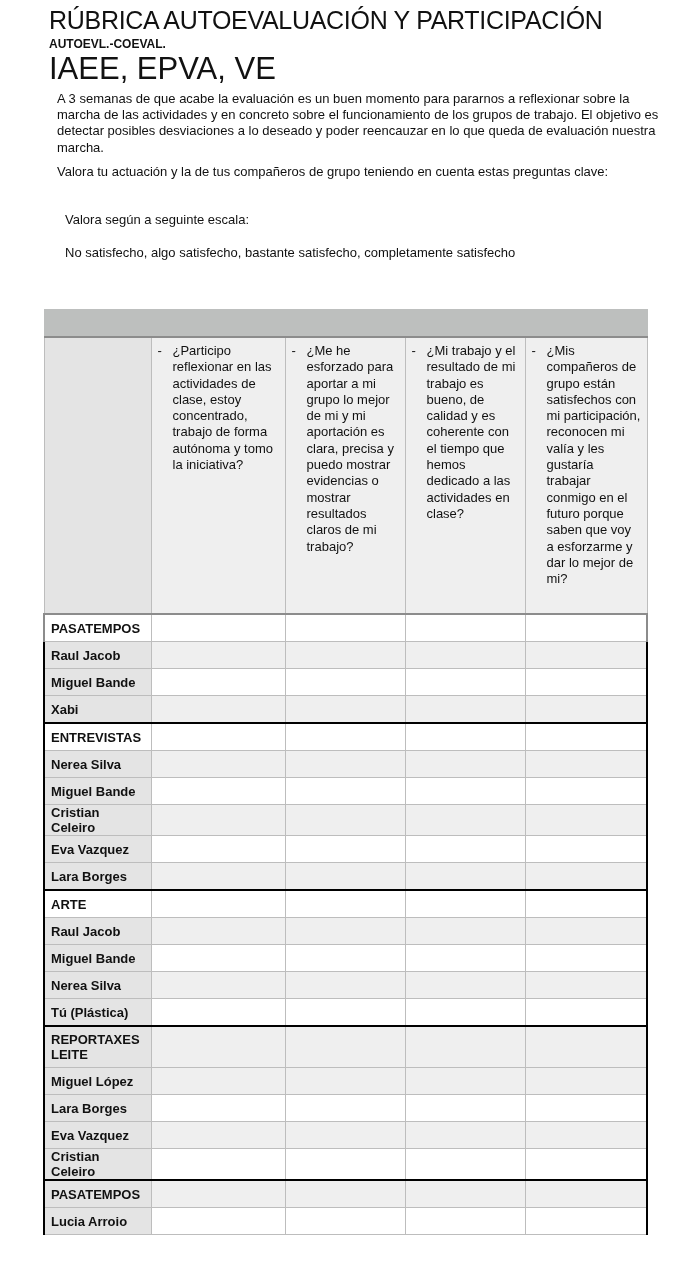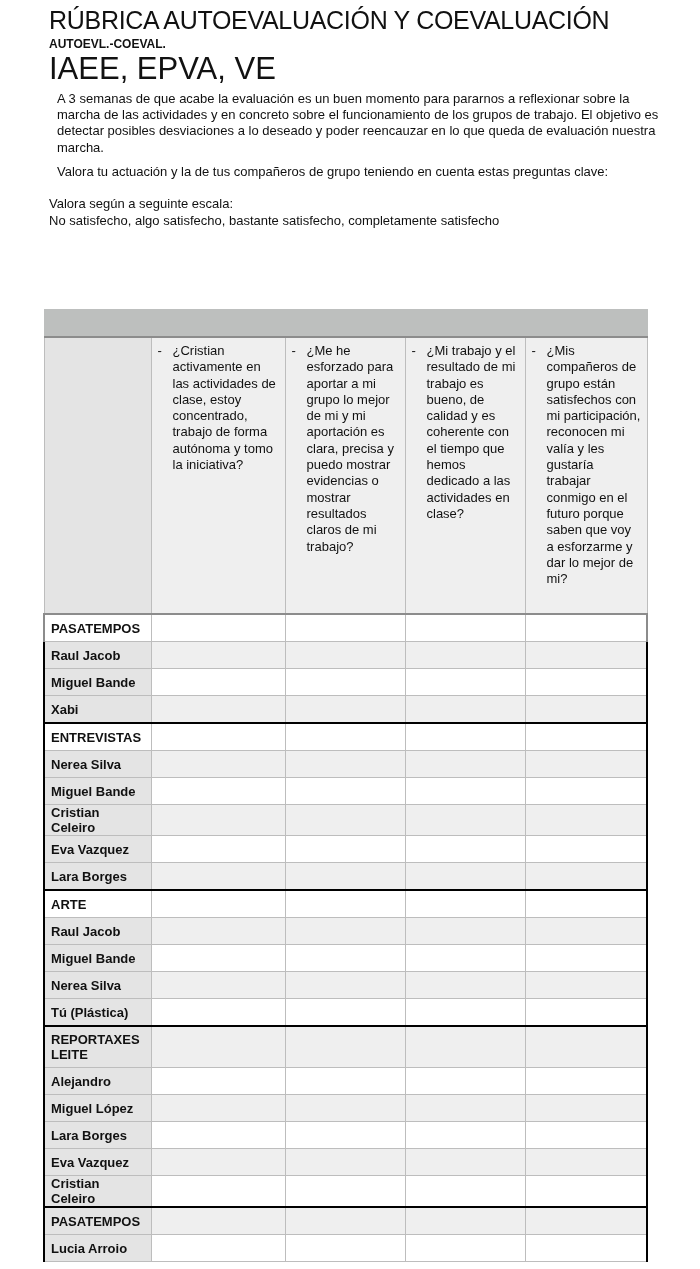--- a/index.html
+++ b/index.html
@@ -4,21 +4,21 @@
 <style>
   html, body { margin: 0; padding: 0; background: #ffffff; }
   body { width: 700px; height: 1269px; overflow: hidden; position: relative;
          font-family: "Liberation Sans", sans-serif; color: #111; }
   .title { position: absolute; left: 49px; top: 5px; font-size: 25px; line-height: 30px; letter-spacing: -0.3px; }
   .subtitle { position: absolute; left: 49px; top: 37px; font-size: 12px; line-height: 15px; font-weight: bold; }
   .title2 { position: absolute; left: 49px; top: 54px; font-size: 31px; line-height: 30px; }
   .intro { position: absolute; left: 49px; top: 83px; width: 620px; font-size: 13px; line-height: 16.2px; }
   .intro p { margin: 8px; }
   .scale { position: absolute; left: 49px; top: 196px; font-size: 13px; line-height: 16.5px; }
-  .scale p { margin: 0; }
+  .scale p { margin: 16px; }
   .section { position: absolute; left: 49px; top: 295px; font-size: 13px; line-height: 15px; margin-top: 20px; }
 
   table.rubric { position: absolute; left: 43px; top: 309px; border-collapse: collapse; table-layout: fixed; width: 603px; }
   table.rubric td { border: 1px solid #bdbdbd; padding: 0 6px; font-size: 13px; vertical-align: middle; }
   col.c0 { width: 107px; } col.c1 { width: 134px; } col.c2 { width: 120px; } col.c3 { width: 120px; } col.c4 { width: 122px; }
   tr.band td { background: #bdbfbe; height: 26px; border-color: #bdbfbe; border-bottom: 2px solid #8c8c8c; }
   tr.colhead td { background: #fff; height: 26px; }
   tr.colhead td.first { background: #e4e4e4; }
   tr.questions td { background: #efefef; height: 270px; vertical-align: top; padding-top: 5px; line-height: 16.3px; }
   tr.questions td.first { background: #e4e4e4; }
@@ -34,21 +34,21 @@
   tr.row.group td { border-top: 2px solid #000; }
   tr.row.group.firstgroup td { border-top: 2px solid #8c8c8c; }
   tr.row td:first-child { border-left: 2px solid #000; }
   tr.row td:last-child { border-right: 2px solid #000; }
   tr.row.firstgroup td:first-child { border-left: 2px solid #8c8c8c; }
   tr.row.firstgroup td:last-child { border-right: 2px solid #8c8c8c; }
 </style>
 </head>
 <body>
 
-<div class="title">RÚBRICA AUTOEVALUACIÓN Y COEVALUACIÓN</div>
+<div class="title">RÚBRICA AUTOEVALUACIÓN Y PARTICIPACIÓN</div>
 <div class="subtitle">AUTOEVL.-COEVAL.</div>
 <div class="title2">IAEE, EPVA, VE</div>
 <div class="intro">
   <p>A 3 semanas de que acabe la evaluación es un buen momento para pararnos a reflexionar sobre la marcha de las actividades y en concreto sobre el funcionamiento de los grupos de trabajo. El objetivo es detectar posibles desviaciones a lo deseado y poder reencauzar en lo que queda de evaluación nuestra marcha.</p>
   <p>Valora tu actuación y la de tus compañeros de grupo teniendo en cuenta estas preguntas clave:</p>
 </div>
 <div class="scale">
   <p>Valora según a seguinte escala:</p>
   <p>No satisfecho, algo satisfecho, bastante satisfecho, completamente satisfecho</p>
 </div>
@@ -64,21 +64,21 @@
     </colgroup>
   <tbody id="rubric-body">
     <tr class="band">
       <td colspan="5"></td>
     </tr>
     <tr class="questions">
       <td class="first"></td>
       <td>
           <div class="q">
             <span class="dash">-</span>
-            <span class="txt">¿Cristian activamente en las actividades de clase, estoy concentrado, trabajo de forma autónoma y tomo la iniciativa?</span>
+            <span class="txt">¿Participo reflexionar en las actividades de clase, estoy concentrado, trabajo de forma autónoma y tomo la iniciativa?</span>
           </div>
         </td>
       <td>
           <div class="q">
             <span class="dash">-</span>
             <span class="txt">¿Me he esforzado para aportar a mi grupo lo mejor de mi y mi aportación es clara, precisa y puedo mostrar evidencias o mostrar resultados claros de mi trabajo?</span>
           </div>
         </td>
       <td>
           <div class="q">
@@ -198,27 +198,20 @@
         <td></td>
         <td></td>
       </tr>
       <tr class="row odd group tall">
         <td class="first">REPORTAXES LEITE</td>
         <td></td>
         <td></td>
         <td></td>
         <td></td>
       </tr>
-      <tr class="row even">
-        <td class="first">Alejandro</td>
-        <td></td>
-        <td></td>
-        <td></td>
-        <td></td>
-      </tr>
       <tr class="row odd">
         <td class="first">Miguel López</td>
         <td></td>
         <td></td>
         <td></td>
         <td></td>
       </tr>
       <tr class="row even">
         <td class="first">Lara Borges</td>
         <td></td>

